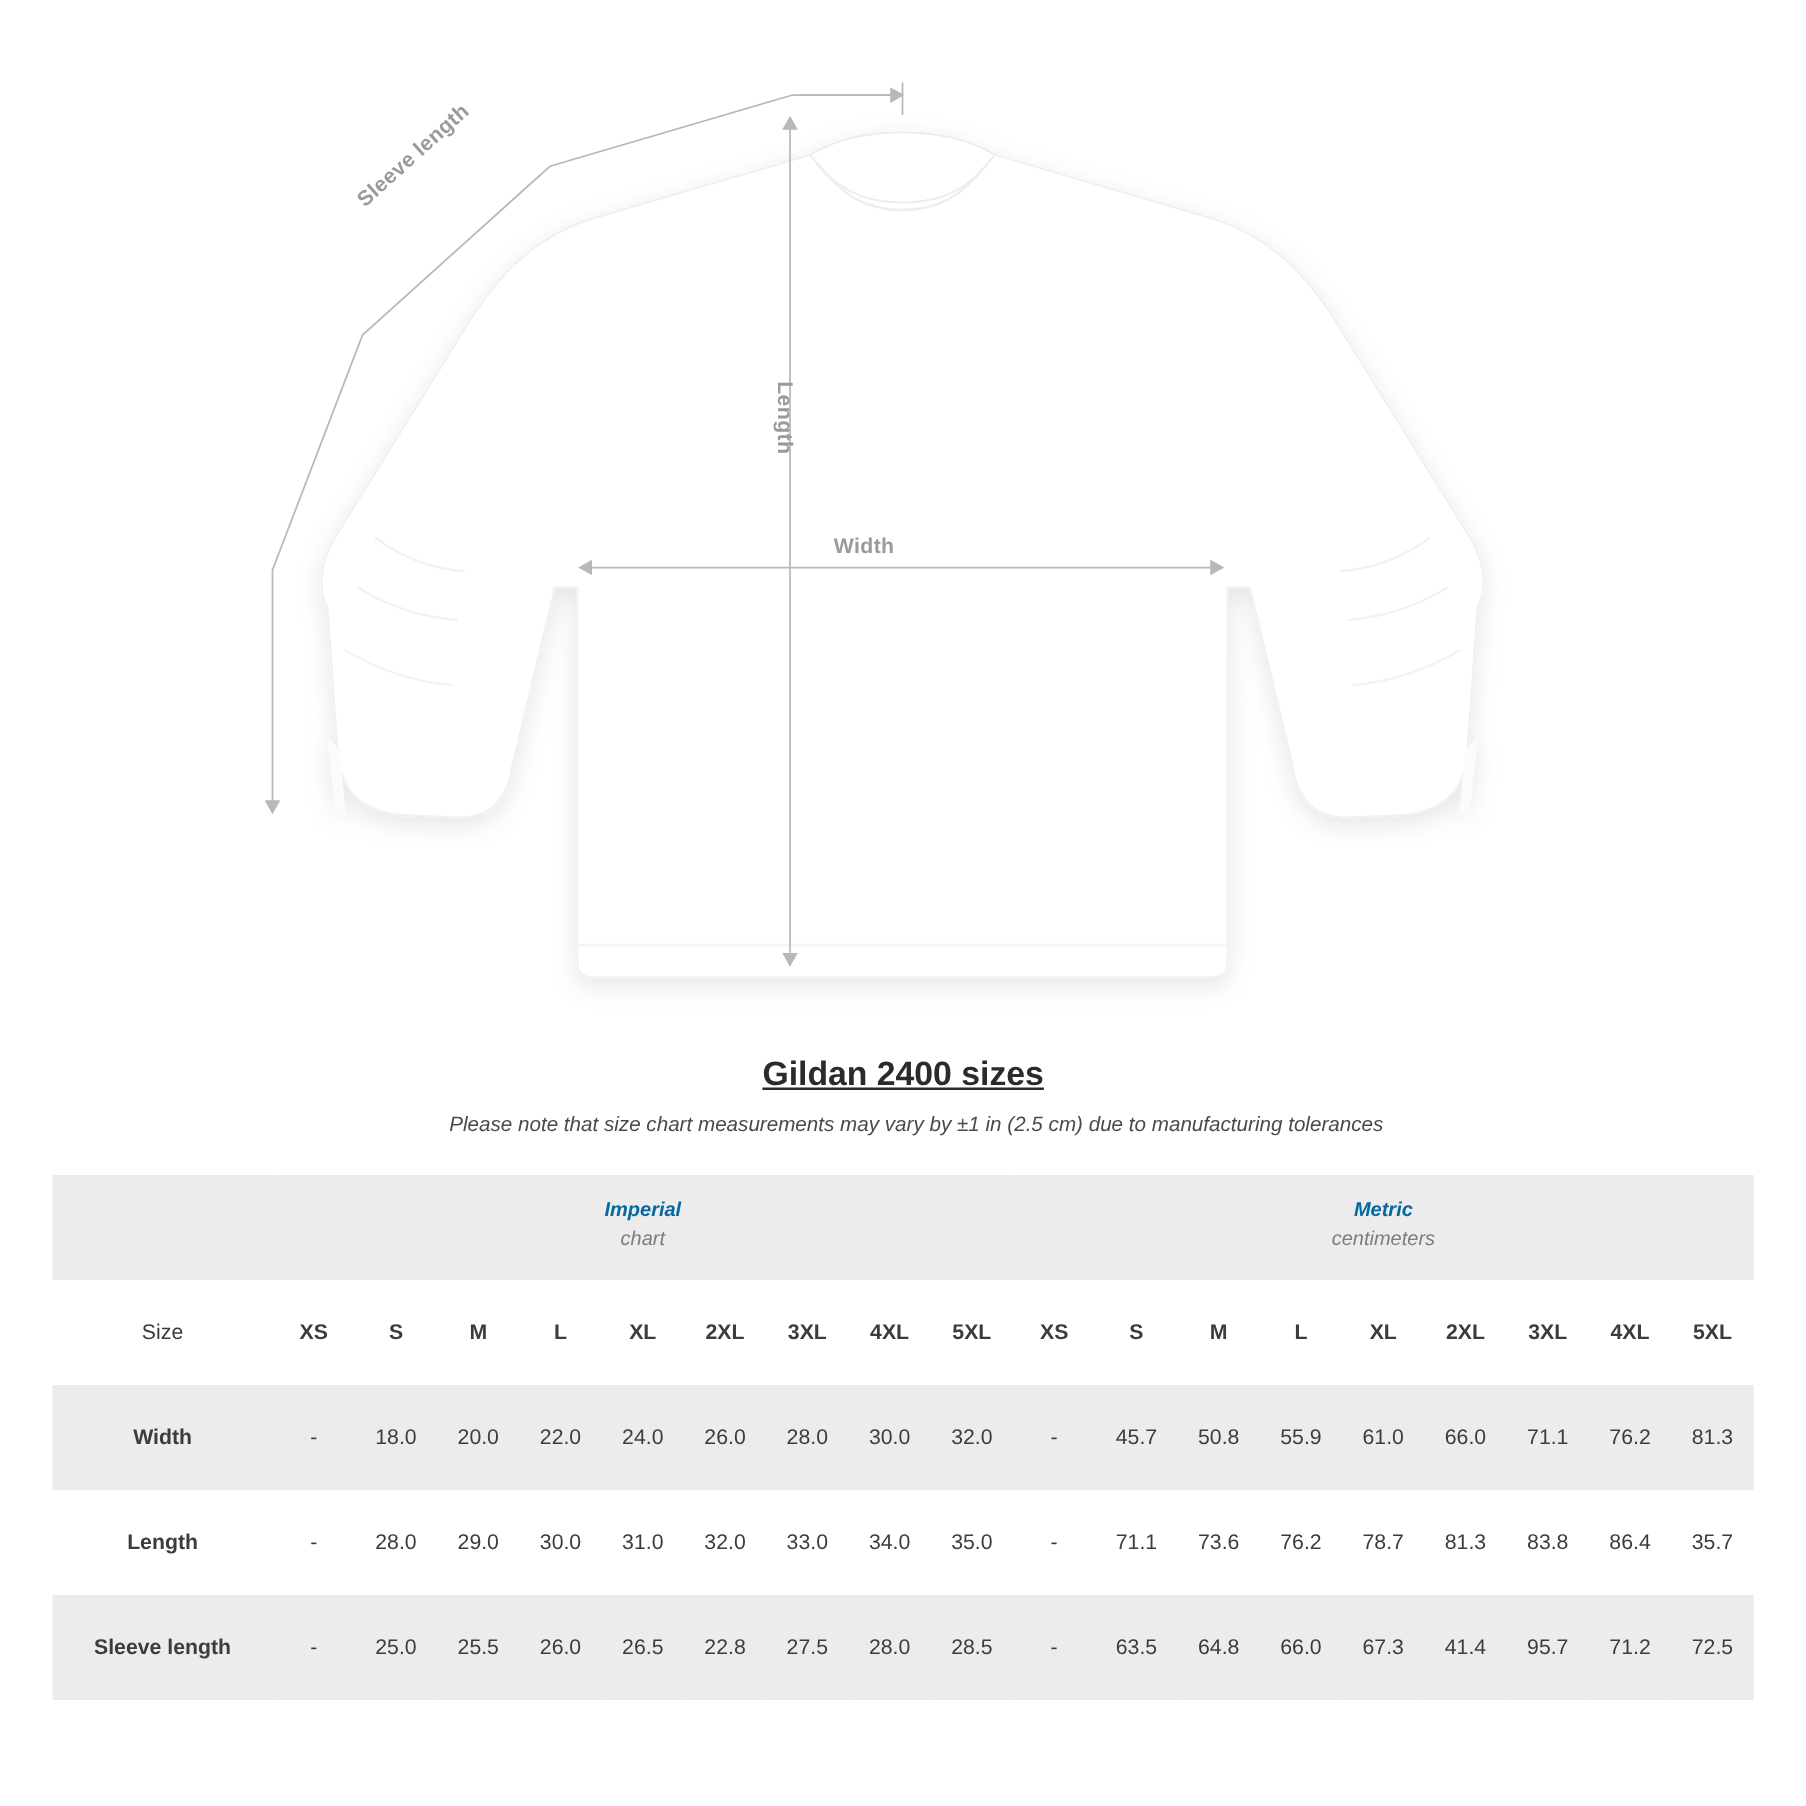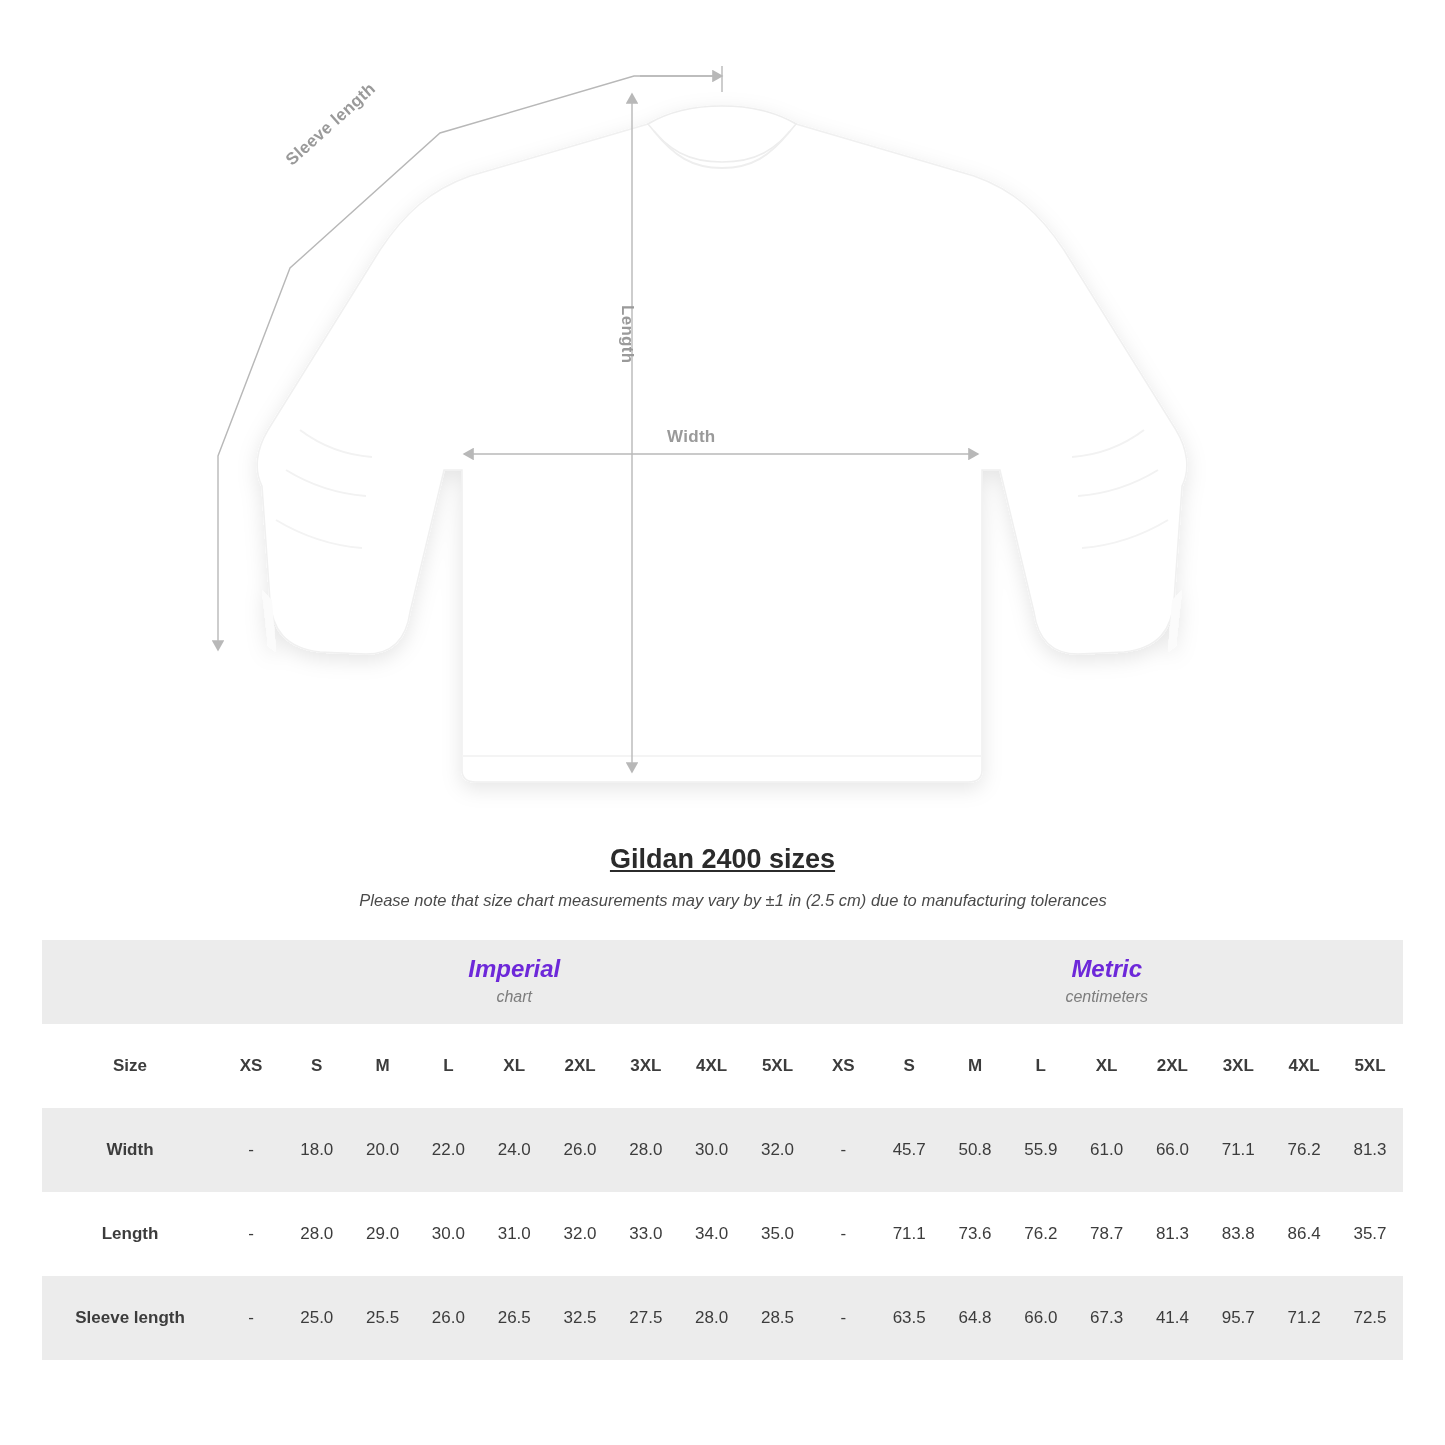--- a/index.html
+++ b/index.html
@@ -90,41 +90,41 @@
     border: none;
     padding: 0;
     height: 84px;
   }
   
   .unit-row td {
     background: #ececec;
     height: 118px;
   }
   .unit-name {
-    font-size: 24px;
+    font-size: 16px;
     font-style: italic;
     font-weight: bold;
-    color: #6d28d9;
+    color: #0369a1;
     line-height: 1.25;
   }
   .unit-sub {
     font-size: 16px;
     font-style: italic;
     color: #7d7d7d;
     line-height: 1.6;
   }
   
   .head-row td {
     background: #ffffff;
     font-weight: bold;
     font-size: 17px;
     color: #3c3c3c;
   }
   .head-row td.rowlabel {
-    font-weight: bold;
+    font-weight: normal;
   }
   .row-even td {
     background: #ececec;
   }
   .row-odd td {
     background: #ffffff;
   }
   td.rowlabel {
     font-weight: bold;
     font-size: 17px;
@@ -324,21 +324,21 @@
         <td>35.7</td>
       </tr>
 
       <tr class="row-even">
         <td class="rowlabel">Sleeve length</td>
         <td>-</td>
         <td>25.0</td>
         <td>25.5</td>
         <td>26.0</td>
         <td>26.5</td>
-        <td>32.5</td>
+        <td>22.8</td>
         <td>27.5</td>
         <td>28.0</td>
         <td>28.5</td>
         <td>-</td>
         <td>63.5</td>
         <td>64.8</td>
         <td>66.0</td>
         <td>67.3</td>
         <td>41.4</td>
         <td>95.7</td>

